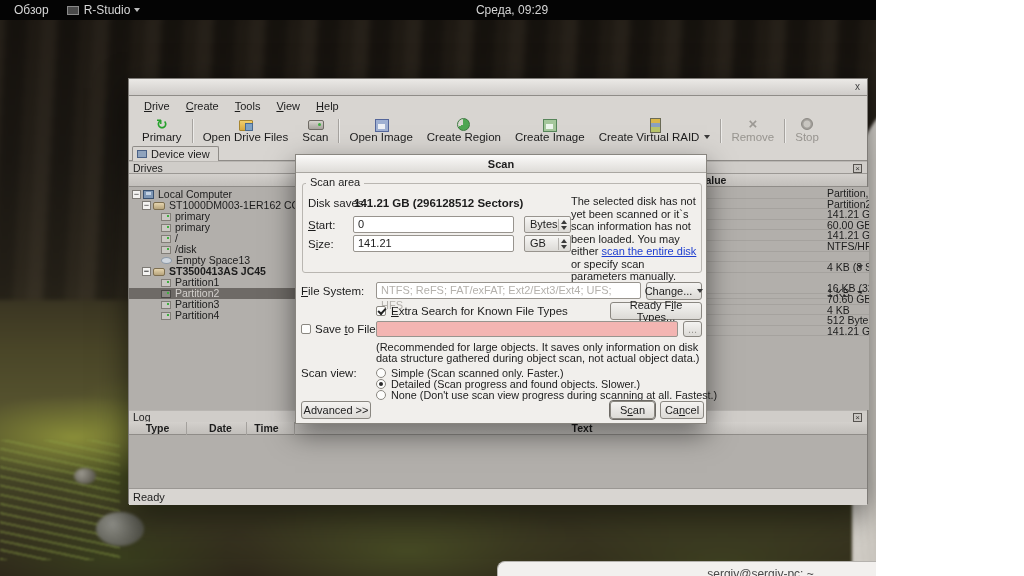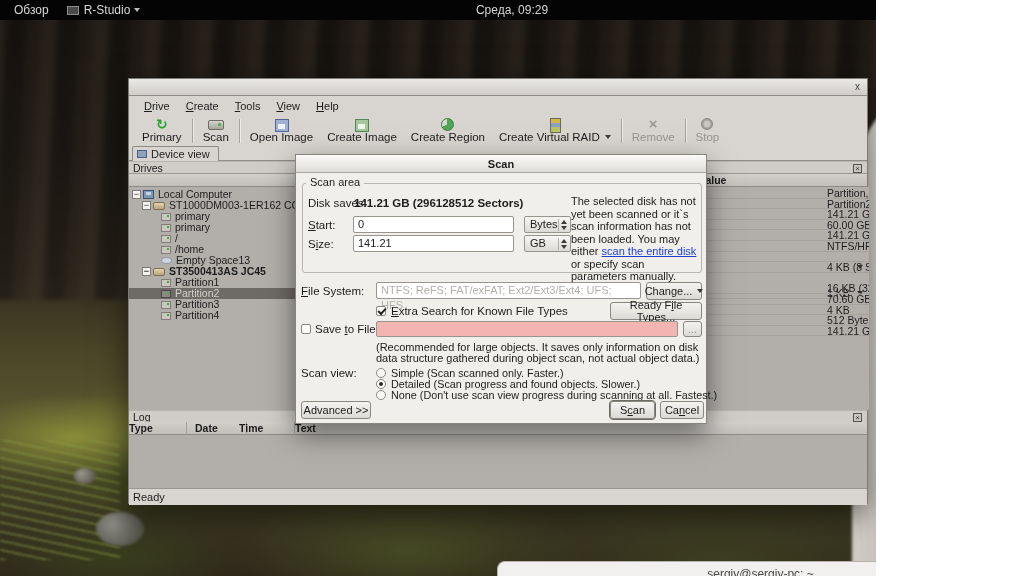--- a/index.html
+++ b/index.html
@@ -126,21 +126,21 @@
   .trow.bold { font-weight:bold; }
   .trow.sel { background:#6e6a66; color:#d3d0cc; }
   .trow.sel .ti-part { background:#8d8a85; border-color:#4a4744; }
 
   .proppanel { position:absolute; left:430px; top:108px; width:310px; height:223px; background:#b2afab; overflow:hidden; }
   .prow { position:absolute; left:0; width:100%; height:10.6px; border-bottom:1px solid #a5a29e; font-size:10.5px; line-height:10px; padding-left:268px; white-space:nowrap; }
   .prow .arrow { position:absolute; right:6px; top:3px; width:0; height:0; border-left:3.5px solid transparent; border-right:3.5px solid transparent; border-top:4px solid #333; }
 
   .logpanel { position:absolute; left:0; top:343px; width:100%; height:13px; background:linear-gradient(180deg,#d3d0cc,#c2bfbb); border-bottom:1px solid #8f8c88;
     font-weight:bold; font-size:10.5px; line-height:12px; }
-  .lc { position:absolute; top:0; height:13px; border-right:1px solid #a4a19d; }
+  .lc { position:absolute; top:0; height:13px; text-align:center; border-right:1px solid #a4a19d; }
   .lc1 { left:0; width:58px; } .lc2 { left:66px; width:52px; } .lc3 { left:110px; width:56px; } .lc4 { left:166px; width:574px; border-right:none; }
   .logbody { position:absolute; left:0; top:356px; width:100%; height:53px; background:#b2afab; }
   .statusbar { position:absolute; left:0; top:409px; width:100%; height:17px; border-top:1px solid #9a9793; font-size:11px; line-height:16px; padding-left:4px; background:#d8d5d1; }
 
   
   .dialog { position:absolute; left:295px; top:154px; width:412px; height:270px; background:#f1efec;
     border:1px solid #88857f; box-shadow:0 10px 26px rgba(0,0,0,.5); z-index:20; font-size:11.5px; color:#1c1c1c; }
   .dtitle { position:absolute; left:0; top:0; width:100%; height:18px; background:linear-gradient(180deg,#fbfaf9,#dedcd8);
     border-bottom:1px solid #a9a6a1; text-align:center; font-weight:bold; font-size:11px; line-height:18px; }
   .group { position:absolute; left:6px; top:28px; width:400px; height:90px; border:1px solid #b9b6b1; border-radius:3px; }
@@ -224,37 +224,41 @@
       <span class="mitem"><span></span><u>H</u><span>elp</span></span>
     </div>
 
     <div class="toolbar">
       <div class="titem">
           <span class="ticn i-refresh">↻</span>
           <span class="lblrow">Primary</span>
         </div>
       <div class="tsep"></div>
       <div class="titem">
+          <span class="ticn i-folder"></span>
+          <span class="lblrow">Open Drive Files</span>
+        </div>
+      <div class="titem">
           <span class="ticn i-scan"></span>
           <span class="lblrow">Scan</span>
         </div>
       <div class="tsep"></div>
       <div class="titem">
           <span class="ticn i-img1"></span>
           <span class="lblrow">Open Image</span>
-        </div>
-      <div class="titem">
-          <span class="ticn i-img2"></span>
-          <span class="lblrow">Create Image</span>
         </div>
       <div class="titem">
           <span class="ticn">
             <span class="i-region"></span>
           </span>
           <span class="lblrow">Create Region</span>
+        </div>
+      <div class="titem">
+          <span class="ticn i-img2"></span>
+          <span class="lblrow">Create Image</span>
         </div>
       <div class="titem">
           <span class="ticn i-vraid"></span>
           <span class="lblrow">
             <span>Create Virtual RAID</span>
             <span class="btncaret"></span>
           </span>
         </div>
       <div class="tsep"></div>
       <div class="titem disabled">
@@ -304,21 +308,21 @@
       <div class="trow lvl2" style="top:35px">
           <span class="ti ti-part"></span>
           <span>primary</span>
         </div>
       <div class="trow lvl2" style="top:46px">
           <span class="ti ti-part"></span>
           <span>/</span>
         </div>
       <div class="trow lvl2" style="top:57px">
           <span class="ti ti-part"></span>
-          <span>/home</span>
+          <span>/disk</span>
         </div>
       <div class="trow lvl2" style="top:68px">
           <span class="ti ti-empty"></span>
           <span>Empty Space13</span>
         </div>
       <div class="trow lvl1 bold" style="top:79px">
           <span class="exp">−</span>
           <span class="ti ti-drive"></span>
           <span>ST3500413AS JC45</span>
         </div>

